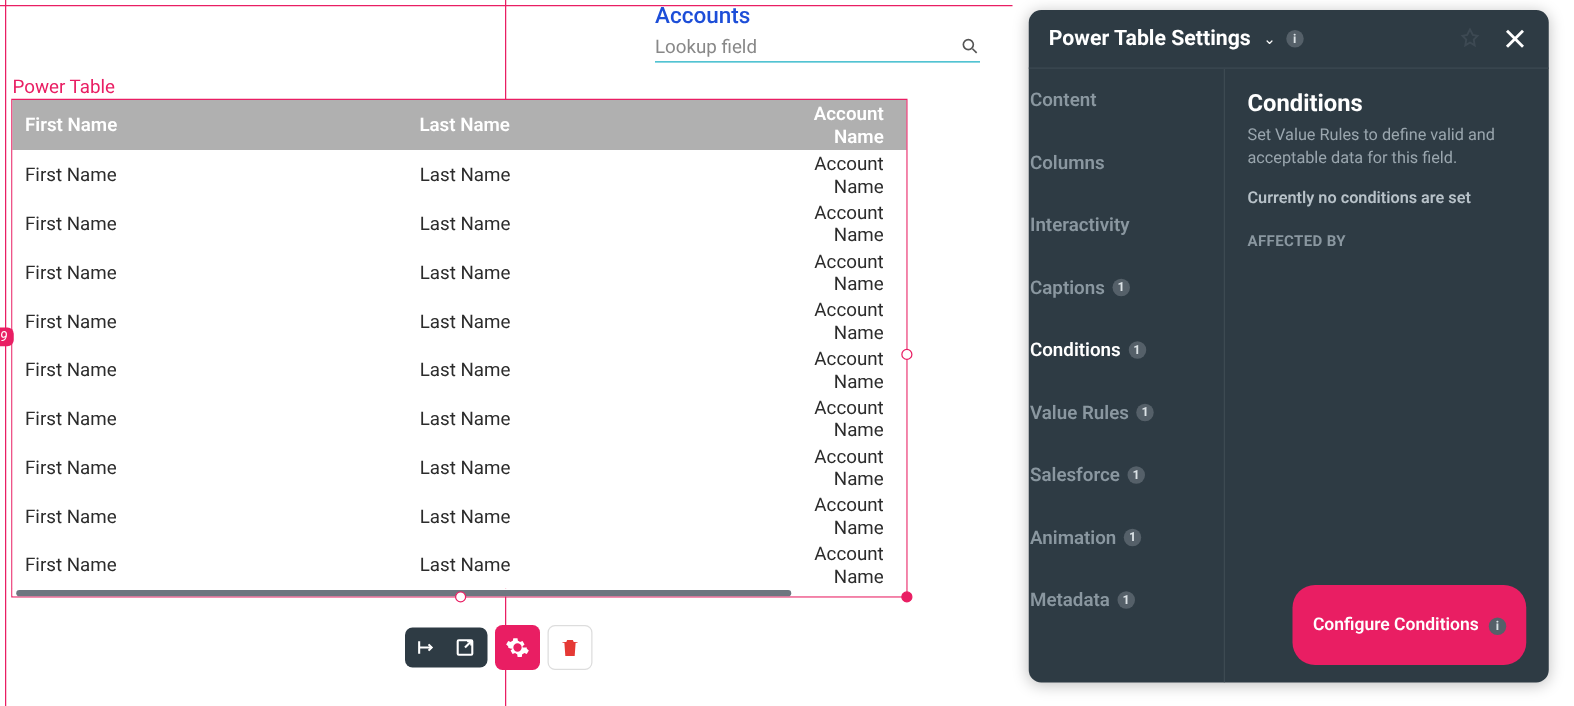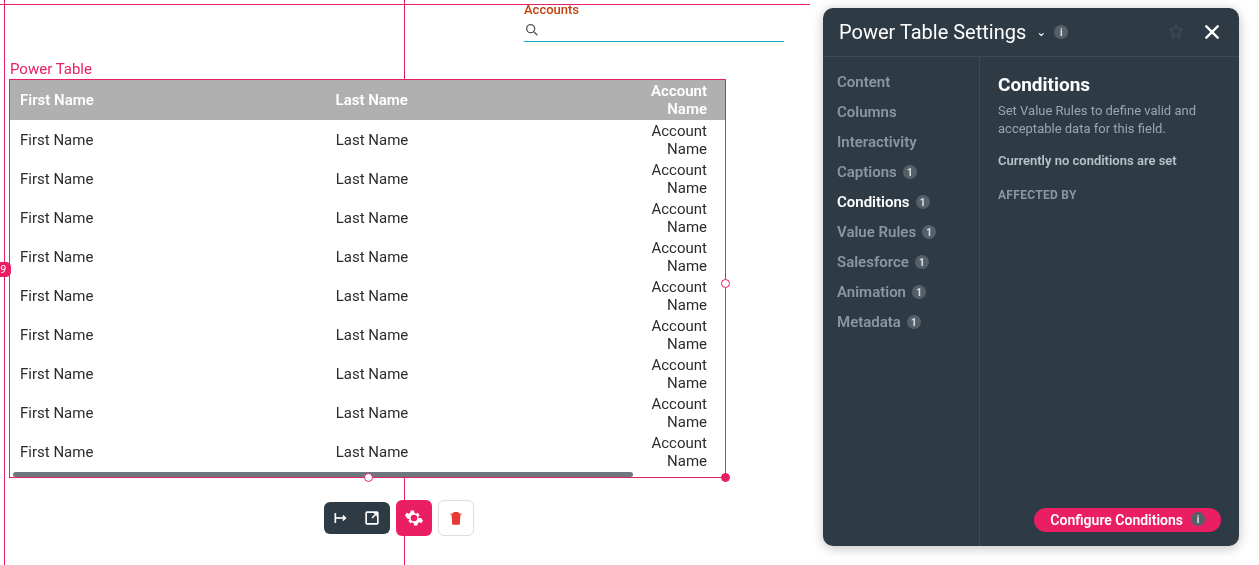--- a/index.html
+++ b/index.html
@@ -2,21 +2,21 @@
 <html><head>
 <meta charset="utf-8">
 <style>
 *{margin:0;padding:0;box-sizing:border-box;font-family:-apple-system,BlinkMacSystemFont,"Segoe UI",Roboto,"Helvetica Neue",Arial,sans-serif}
 body{background:#fff;width:1259px;height:565px;position:relative;overflow:hidden}
 .canvas{position:absolute;left:0;top:0;right:0;bottom:0}
 .red-v-left{position:absolute;left:4px;top:0;width:1px;height:565px;background:#e91e63}
 .red-v-mid{position:absolute;left:404px;top:0;width:1px;height:565px;background:#e91e63}
 .red-h-top{position:absolute;left:0;top:4px;width:810px;height:1px;background:#e91e63}
 .lookup-block{position:absolute;left:524px;top:2px;width:260px}
-.lookup-label{font-size:13px;color:#c2410c;font-weight:500;margin-bottom:2px}
+.lookup-label{font-size:18px;color:#1d4ed8;font-weight:500;margin-bottom:2px}
 .lookup-row{display:flex;align-items:center;border-bottom:1px solid #1ab0c4;padding:3px 0}
 .lookup-input{flex:1;border:none;outline:none;font-size:15px;color:#888;background:transparent}
 .lookup-input::placeholder{color:#888}
 .search-icon{width:16px;height:16px}
 .pt-label{position:absolute;left:10px;top:60px;font-size:15px;color:#e91e63}
 .pt-frame{position:absolute;left:9px;top:79px;width:717px;border:1px solid #e91e63}
 .pt-header{display:flex;background:#b0b0b0;color:#fff;font-weight:600;font-size:15px;height:40px;align-items:center}
 .pt-header .c{padding:0 10px}
 .c1{width:324px}
 .c2{width:324px}
@@ -31,50 +31,51 @@
 .sel-handle.bot-mid{left:50%;margin-left:-4px;bottom:-5px}
 .sel-handle.bot-right{right:-5px;bottom:-5px;background:#e91e63}
 .guide-badge{position:absolute;left:-5px;top:262px;background:#e91e63;color:#fff;font-size:11px;font-style:italic;padding:1px 5px;border-radius:5px}
 .toolbar{position:absolute;left:324px;top:500px;display:flex;gap:6px;align-items:center}
 .tb-dark{display:flex;background:#2e3b44;border-radius:6px;padding:6px 8px;gap:10px;align-items:center}
 .tb-dark svg{width:20px;height:20px}
 .tb-pink{width:36px;height:36px;background:#e91e63;border-radius:6px;display:flex;align-items:center;justify-content:center}
 .tb-white{width:36px;height:36px;background:#fff;border:1px solid #ddd;border-radius:6px;display:flex;align-items:center;justify-content:center}
 .panel{position:absolute;left:823px;top:8px;width:416px;height:538px;background:#2e3b44;border-radius:10px;color:#fff;display:flex;flex-direction:column;box-shadow:0 2px 12px rgba(0,0,0,.25)}
 .panel-head{display:flex;align-items:center;padding:12px 16px;gap:8px}
-.panel-title{font-size:20px;font-weight:400}
+.panel-title{font-size:17px;font-weight:700}
 .chev{font-size:12px;margin-left:2px}
 .info-b{width:14px;height:14px;border-radius:50%;background:#556069;font-size:10px;font-weight:700;display:flex;align-items:center;justify-content:center;color:#dbe2e6}
 .panel-spacer{flex:1}
 .pin-icon{opacity:.35;margin-right:8px}
 .close-x{width:22px;height:22px;cursor:pointer}
 .panel-body{flex:1;display:flex;border-top:1px solid #3d4a52;overflow:hidden}
-.nav-col{width:156px;padding:16px 0 16px 14px;display:flex;flex-direction:column;gap:12px}
+.nav-col{width:156px;padding:16px 0 16px 1px;display:flex;flex-direction:column;gap:32px}
 .nav-item{display:flex;align-items:center;gap:6px;font-size:15px;font-weight:600;color:#8a97a0;cursor:pointer}
 .nav-item.active{color:#fff}
 .nav-badge{width:14px;height:14px;border-radius:50%;background:#556069;font-size:10px;font-weight:700;display:flex;align-items:center;justify-content:center;color:#dbe2e6}
 .det-col{flex:1;border-left:1px solid #3d4a52;padding:16px 18px;position:relative}
 .det-title{font-size:19px;font-weight:700;margin-bottom:6px}
 .det-desc{font-size:13px;color:#9aa6ae;line-height:1.35;margin-bottom:16px}
 .det-status{font-size:13px;color:#b8c2c9;font-weight:600;margin-bottom:20px}
 .det-sec{font-size:12px;color:#8a97a0;font-weight:700;letter-spacing:.3px;margin-bottom:26px}
 .config-btn{position:absolute;bottom:14px;right:18px;left:18px;display:flex;justify-content:flex-end}
-.config-pill{background:#e91e63;color:#fff;border-radius:18px;padding:4px 16px;font-size:14px;font-weight:600;display:flex;align-items:flex-start;gap:8px;cursor:pointer}
+.config-pill{background:#e91e63;color:#fff;border-radius:18px;padding:24px 16px;font-size:14px;font-weight:600;display:flex;align-items:flex-end;gap:8px;cursor:pointer}
 </style>
 </head>
 <body>
 
 <div class="canvas">
   <div class="red-v-left"></div>
   <div class="red-v-mid"></div>
   <div class="red-h-top"></div>
 
   <div class="lookup-block">
     <div class="lookup-label">Accounts</div>
     <div class="lookup-row">
+      <input class="lookup-input" placeholder="Lookup field" style="">
       <svg class="search-icon" viewBox="0 0 24 24" fill="none" stroke="#555" stroke-width="2">
           <circle cx="10" cy="10" r="6"></circle>
           <line x1="20" y1="20" x2="15" y2="15"></line>
         </svg>
     </div>
   </div>
 
   <div class="pt-label">Power Table</div>
 
   <div class="pt-frame">

